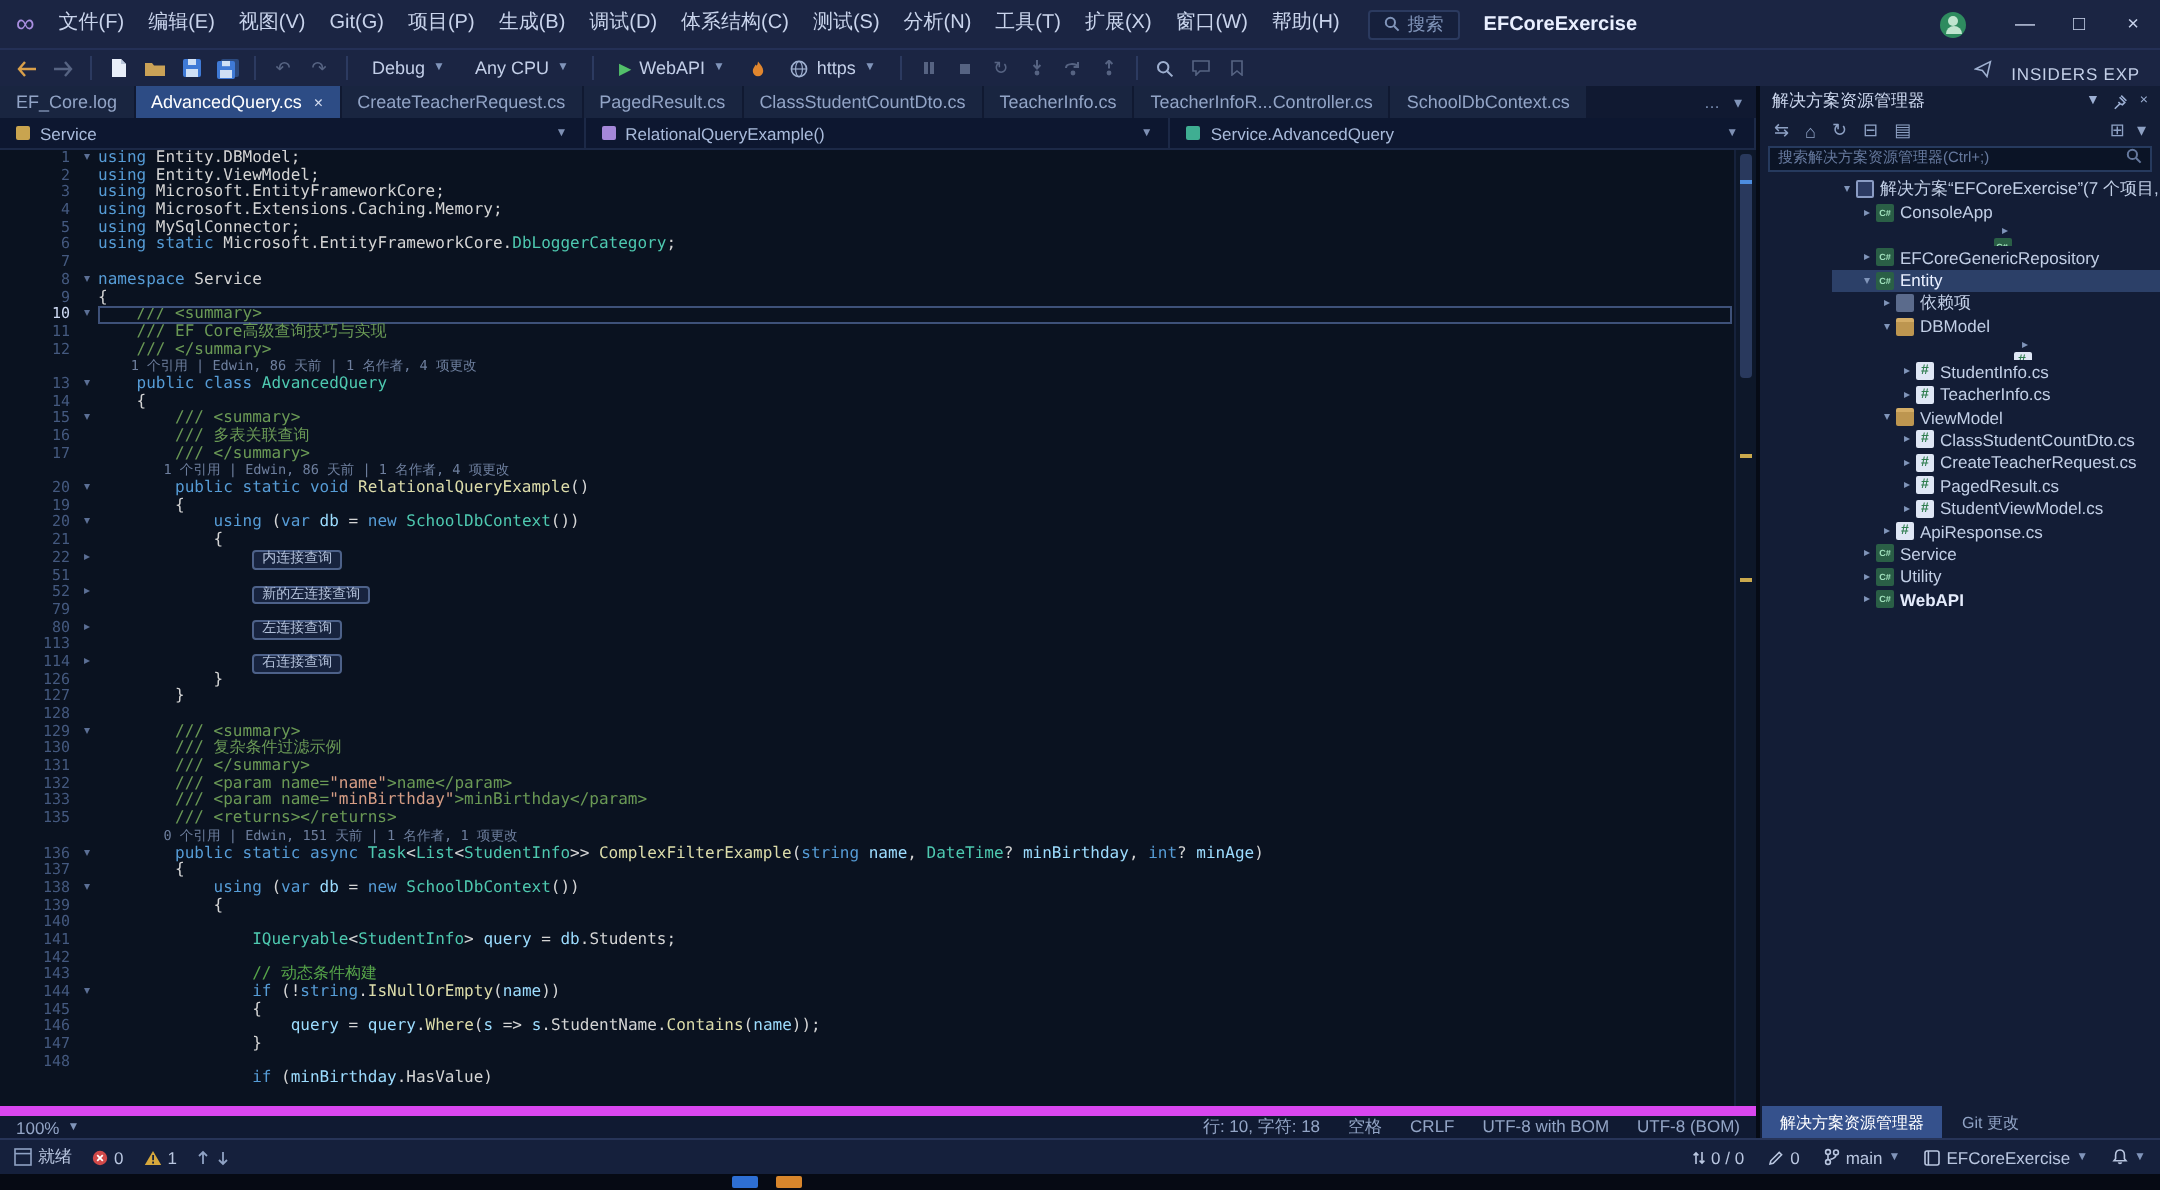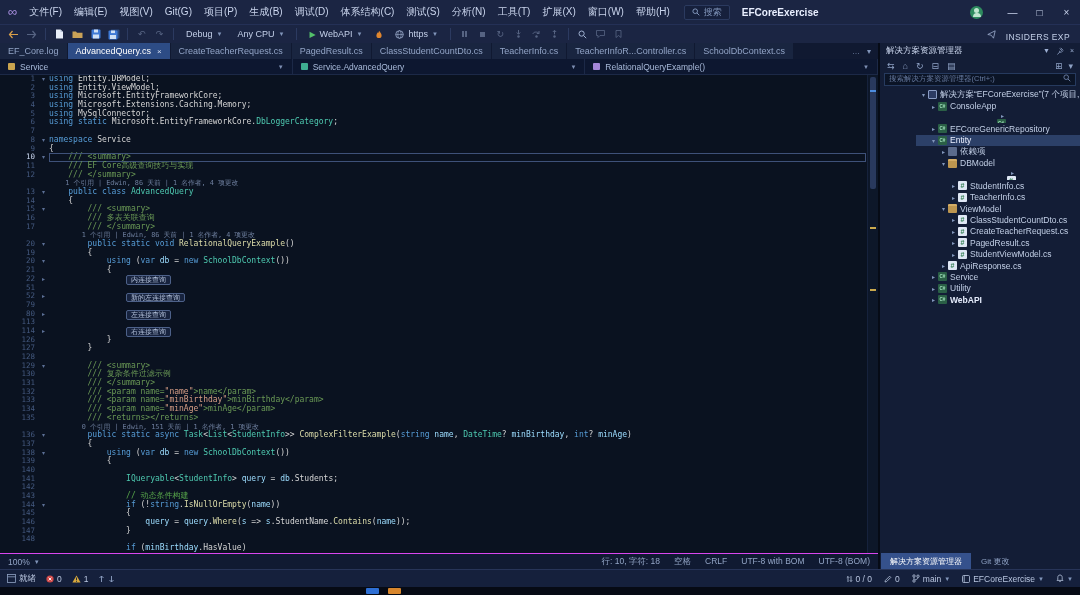--- a/index.html
+++ b/index.html
@@ -66,21 +66,21 @@
   .cur .ctext{outline:1px solid #3e5179;outline-offset:-1px;}
   .lens{font-size:6.8px;color:#6e7f9e;}
   .fold-box{display:inline-block;font:7px/7.5px "Liberation Sans",sans-serif;border:1px solid #4d6189;
     border-radius:2px;padding:0 4px;background:#17233e;color:#b3c1da;vertical-align:top;margin-top:.5px;}
   .tk-k{color:#569cd6}.tk-t{color:#4ec9b0}.tk-m{color:#dcdcaa}.tk-c{color:#57a64a}
   .tk-doc{color:#6a9955}.tk-s{color:#d69d85}.tk-v{color:#9cdcfe}.tk-d{color:#d4d4d4}
   .vscroll{position:absolute;right:0;top:0;bottom:0;width:11px;background:#0d1729;border-left:1px solid #16223c;}
   .vthumb{position:absolute;left:2px;right:2px;top:2px;height:112px;background:#29395d;border-radius:2px;}
   .vmark{position:absolute;left:2px;right:2px;height:2px;}
 
-  .editor-footer{height:16px;background:#101a32;border-top:1px solid #d946ef;display:flex;align-items:center;
+  .editor-footer{height:16px;background:#101a32;border-top:5px solid #d946ef;display:flex;align-items:center;
     padding:0 8px;font-size:8.5px;color:#93a5c6;flex:none;}
   .zoom{display:flex;gap:4px;align-items:center;}
   .efr{margin-left:auto;display:flex;gap:14px;white-space:nowrap;}
 
   
   .side-panel{width:202px;background:#131d36;border-left:2px solid #060b16;display:flex;flex-direction:column;flex:none;}
   .phead{height:15px;display:flex;align-items:center;padding:0 6px;font-size:8.5px;color:#cdd8ef;flex:none;}
   .phead-icons{margin-left:auto;display:flex;align-items:center;gap:6px;color:#9db0d4;font-size:7px;}
   .ptool{height:15px;display:flex;align-items:center;gap:8px;padding:0 7px;color:#8ea1c4;font-size:9px;flex:none;}
   .ptool-right{margin-left:auto;display:flex;gap:6px;}
@@ -317,29 +317,29 @@
         </div>
       </div>
 
       <div class="breadcrumb">
           <div class="bc-seg">
             <span class="bc-ic namespace"></span>
             <span>Service</span>
             <span class="bc-chev">▼</span>
           </div>
           <div class="bc-seg">
+            <span class="bc-ic method"></span>
+            <span>RelationalQueryExample()</span>
+            <span class="bc-chev">▼</span>
+          </div>
+          <div class="bc-seg">
             <span class="bc-ic class"></span>
             <span>Service.AdvancedQuery</span>
             <span class="bc-chev">▼</span>
           </div>
-          <div class="bc-seg">
-            <span class="bc-ic method"></span>
-            <span>RelationalQueryExample()</span>
-            <span class="bc-chev">▼</span>
-          </div>
         </div>
 
       <div class="code-area">
         <div>
             <div class="crow">
               <div class="cmargin"></div>
               <div class="cnum">1</div>
               <div class="cfold">▾</div>
               <div class="ctext"><span class="tk-k">using </span><span class="tk-d">Entity.DBModel;</span></div>
             </div>
@@ -557,26 +557,20 @@
               <div class="cmargin"></div>
               <div class="cnum">132</div>
               <div class="cfold"></div>
               <div class="ctext"><span class="tk-doc">        /// &lt;param name=</span><span class="tk-s">"name"</span><span class="tk-doc">&gt;name&lt;/param&gt;</span></div>
             </div>
             <div class="crow">
               <div class="cmargin"></div>
               <div class="cnum">133</div>
               <div class="cfold"></div>
               <div class="ctext"><span class="tk-doc">        /// &lt;param name=</span><span class="tk-s">"minBirthday"</span><span class="tk-doc">&gt;minBirthday&lt;/param&gt;</span></div>
-            </div>
-            <div class="crow">
-              <div class="cmargin"></div>
-              <div class="cnum">134</div>
-              <div class="cfold"></div>
-              <div class="ctext"><span class="tk-doc">        /// &lt;param name=</span><span class="tk-s">"minAge"</span><span class="tk-doc">&gt;minAge&lt;/param&gt;</span></div>
             </div>
             <div class="crow">
               <div class="cmargin"></div>
               <div class="cnum">135</div>
               <div class="cfold"></div>
               <div class="ctext"><span class="tk-doc">        /// &lt;returns&gt;&lt;/returns&gt;</span></div>
             </div>
             <div class="crow">
               <div class="cmargin"></div>
               <div class="cnum"></div>

